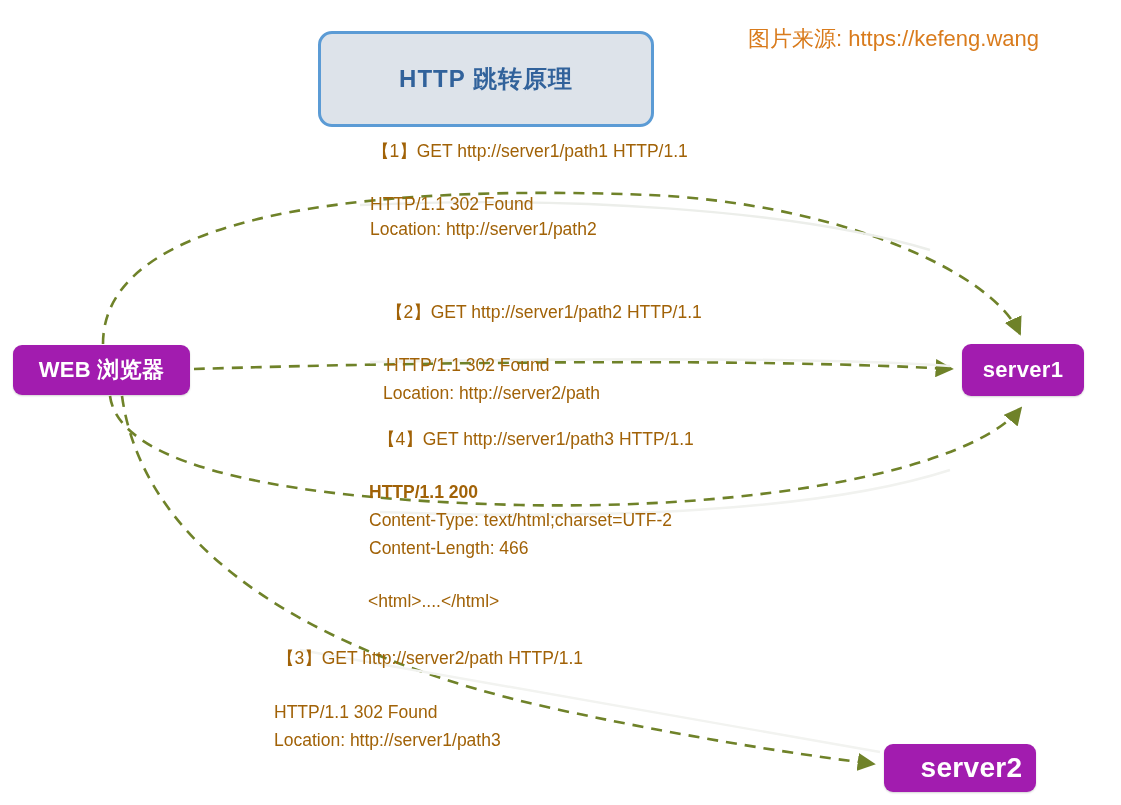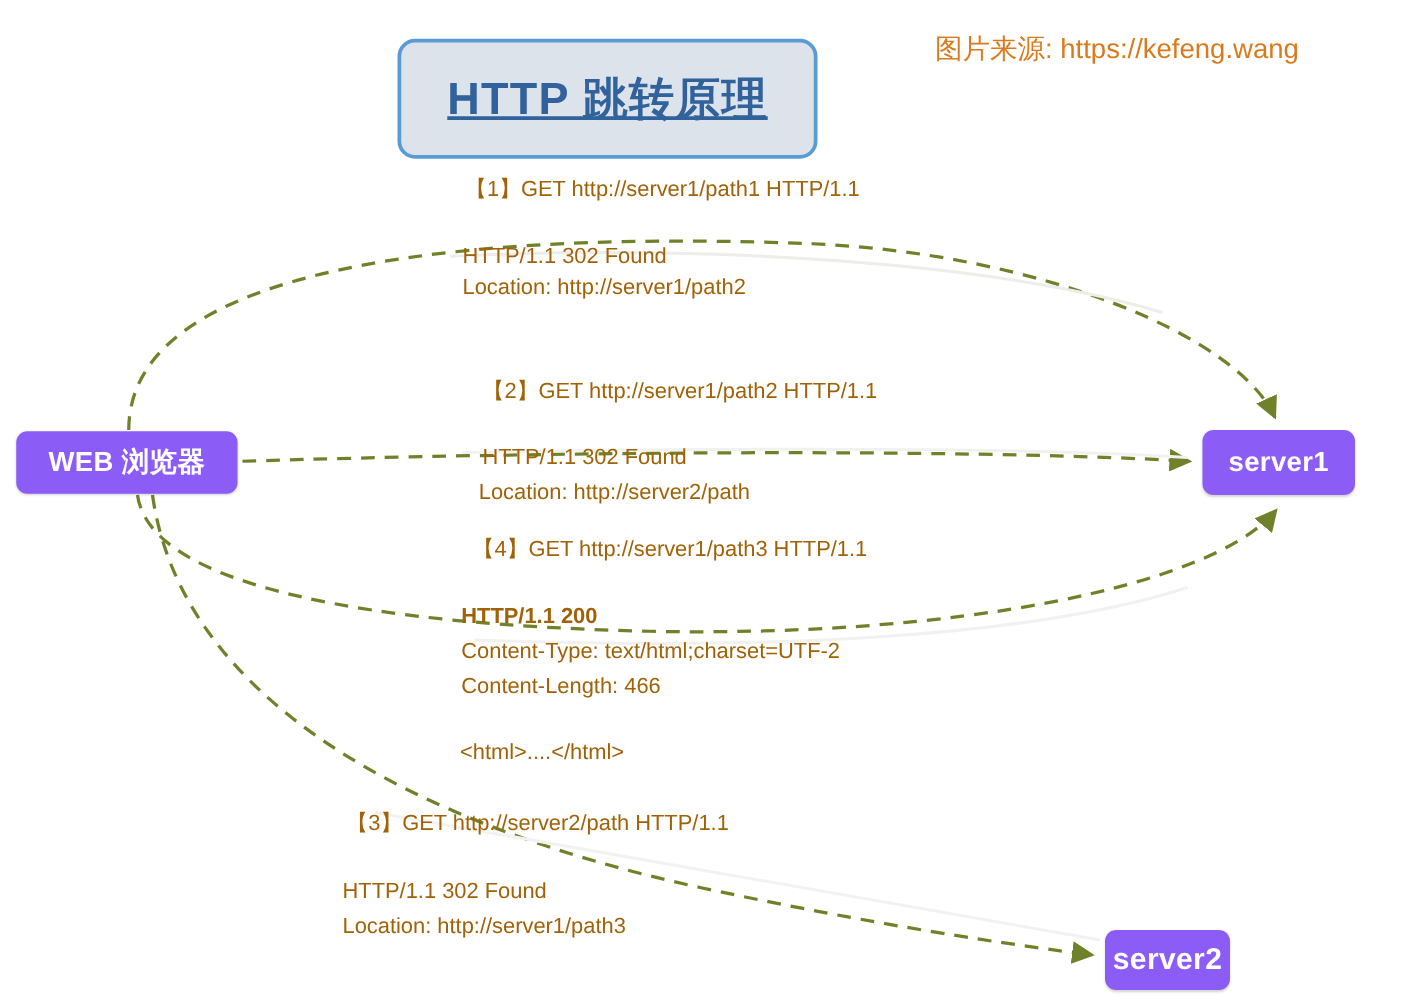--- a/index.html
+++ b/index.html
@@ -9,56 +9,56 @@
     font-family:"Liberation Sans","DejaVu Sans",sans-serif;
     overflow:hidden;
     position:relative;
   }
   #stage{position:absolute;left:0;top:0;width:1121px;height:805px;}
 
   svg#edges{position:absolute;left:0;top:0;width:1121px;height:805px;}
 
   .node{
     position:absolute;
-    background:#8b5cf6;
+    background:#a21caf;
     color:#ffffff;
     border-radius:9px;
     display:flex;align-items:center;justify-content:center;
     font-weight:bold;
     box-shadow:0 1px 2px rgba(0,0,0,0.18);
     letter-spacing:0.3px;
     z-index:4;
   }
   #node-browser{
     left:13px;top:345px;width:177px;height:50px;
     font-size:22px;
   }
   #node-server1{
     left:962px;top:344px;width:122px;height:52px;
     font-size:22px;
   }
   #node-server2{
-    left:884px;top:744px;width:100px;height:48px;
-    font-size:24px;
+    left:884px;top:744px;width:129px;height:48px;
+    font-size:28px;
+    padding-left:23px;
   }
 
   #title-box{
     position:absolute;left:318px;top:31px;width:330px;height:90px;
     background:#dde3ea;
     border:3px solid #5b9bd5;
     border-radius:14px;
     display:flex;align-items:center;justify-content:center;
     z-index:4;
   }
   #title-text{
     color:#31629b;
-    font-size:36px;
+    font-size:24px;
     font-weight:bold;
     letter-spacing:1px;
-    text-decoration:underline;
   }
 
   #source-note{
     position:absolute;left:748px;top:24px;
     color:#d97b1c;
     font-size:22px;
     white-space:nowrap;
     z-index:4;
   }
 

